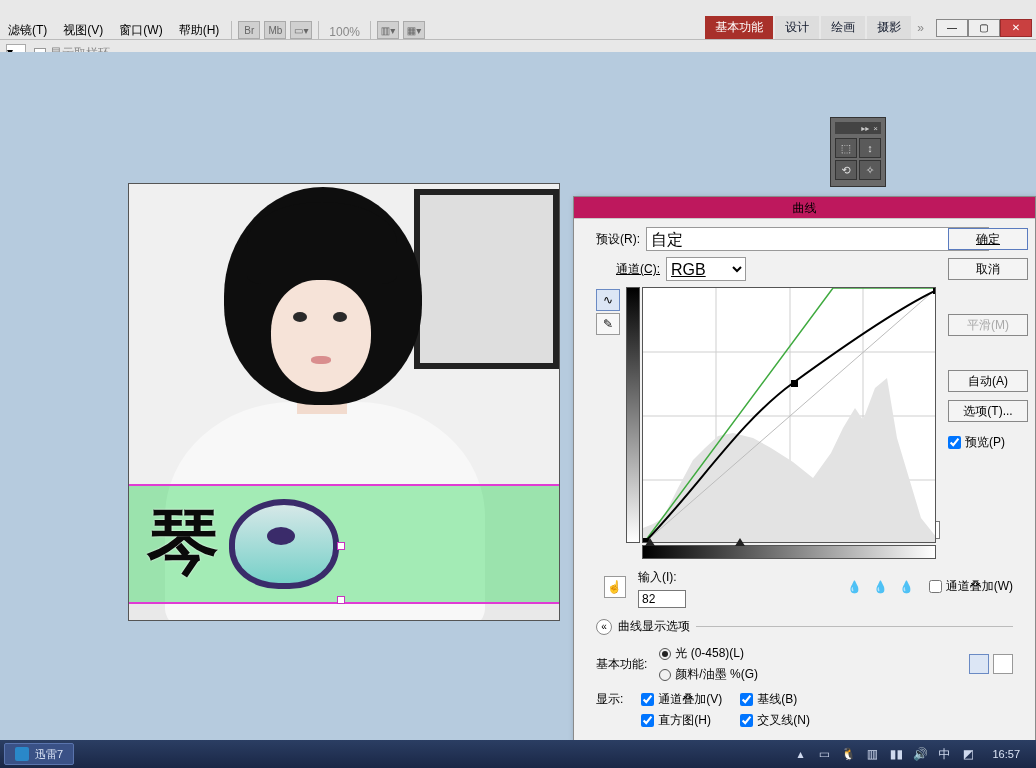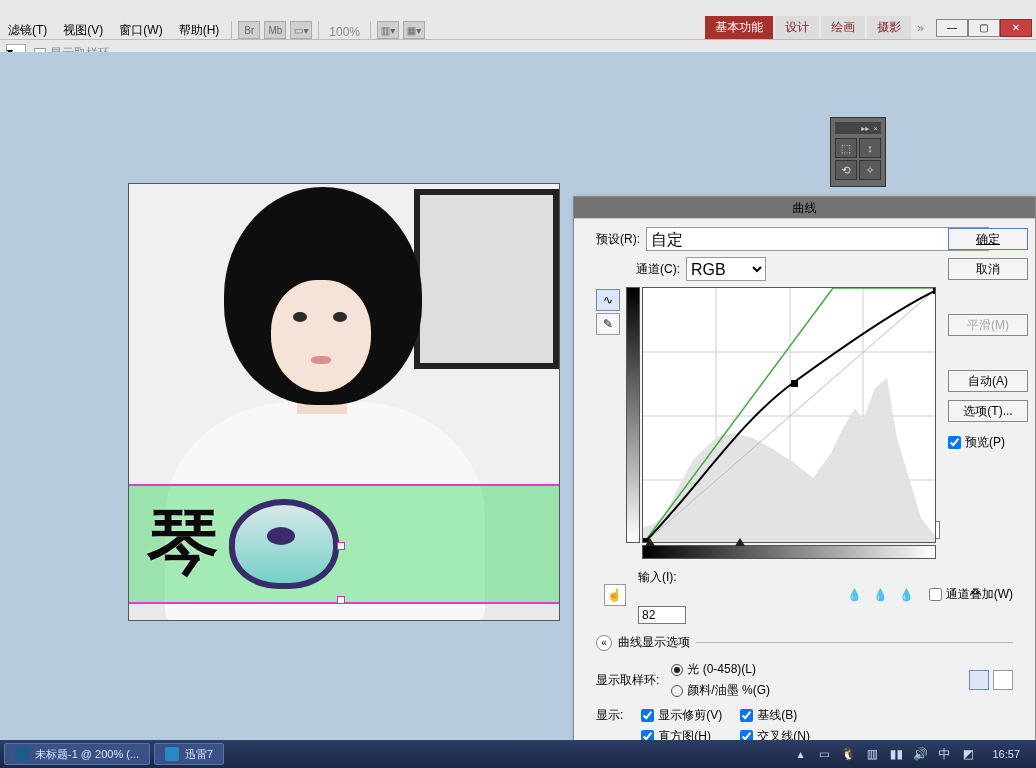--- a/index.html
+++ b/index.html
@@ -5,21 +5,21 @@
 * { box-sizing: border-box; margin: 0; padding: 0; font-family: "Microsoft YaHei", sans-serif; }
 body { width: 1036px; height: 768px; overflow: hidden; background: #cccccc; position: relative; }
 
 
 .menubar { height: 40px; background: #e8e8e8; border-bottom: 1px solid #bbb; display: flex; align-items: flex-end; font-size: 12px; }
 .menubar .menu { padding: 0 8px; cursor: pointer; }
 .menubar .sep { width: 1px; height: 18px; background: #bbb; margin: 0 4px; }
 .menubar .ibtn { width: 22px; height: 18px; background:#d0d0d0; border:1px solid #aaa; margin:0 2px; display:inline-flex; align-items:center; justify-content:center; font-size:10px; color:#666;}
 .menubar .pct { margin:0 6px; color:#888; font-size:12px;}
 .menubar .workspace-tabs { margin-left:auto; display:flex; align-items:center; gap:2px; padding-right:4px;}
-.menubar .wtab { padding:3px 10px; font-size:12px; color:#7f1d1d; background:#ddd; }
+.menubar .wtab { padding:3px 10px; font-size:12px; color:#0f172a; background:#ddd; }
 .menubar .wtab.active { background:#a8302a; color:#fff; }
 .menubar .chev { color:#888; padding:0 4px;}
 .winctrl { display:flex; gap:0; margin-left:6px;}
 .winctrl div { width:32px; height:18px; border:1px solid #888; display:flex; align-items:center; justify-content:center; font-size:10px; background:#eee;}
 .winctrl .close { background:#c94040; color:#fff; border-color:#9a2a2a;}
 
 
 .optbar { height: 28px; background: #e8e8e8; border-bottom:1px solid #bbb; display:flex; align-items:center; font-size:12px; padding:0 6px;}
 .optbar .drop { width:20px; height:20px; border:1px solid #aaa; background:#fff; margin-right:8px;}
 .optbar label { display:flex; align-items:center; gap:4px; color:#888;}
@@ -52,39 +52,39 @@
 .tools-mini .tab{height:12px;background:#444;margin-bottom:4px;display:flex;justify-content:flex-end;align-items:center;gap:4px;padding-right:3px;}
 .tools-mini .tab span{color:#ccc;font-size:8px;}
 .tools-mini .row{display:flex;gap:2px;margin-bottom:2px;}
 .tools-mini .tl{width:24px;height:20px;background:#5a5a5a;border:1px solid #333;display:flex;align-items:center;justify-content:center;color:#ddd;font-size:11px;}
 
 
 .bubble{position:absolute; right:50px; top:58px; width:60px;height:60px;border-radius:50%; background:radial-gradient(circle at 35% 30%, #fff 0%, #e9d9f5 45%, #c9a4e6 100%); border:1px solid #b58ed4; display:flex;align-items:center;justify-content:center;font-size:10px;color:#3a6b8a;text-align:center;}
 
 
 .curves{position:absolute; left:573px; top:196px; width:463px; height:545px; background:#f1f1f1; border:1px solid #8a8a8a; box-shadow:2px 2px 6px rgba(0,0,0,.25); font-size:12px;}
-.curves .title{height:22px; background:#737373; border-bottom:1px solid #c9c9c9; text-align:center; line-height:22px; font-size:12px;}
+.curves .title{height:22px; background:#be185d; border-bottom:1px solid #c9c9c9; text-align:center; line-height:22px; font-size:12px;}
 .curves .body{padding:8px 22px;}
 .curves .row{display:flex; align-items:center; gap:6px; margin-bottom:6px;}
 .curves select{border:1px solid #999; background:#fff; height:24px; font-size:16px;}
 .curves .preset-sel{flex:1;}
 .curves .opticon{width:18px;height:18px;border:1px solid #999;background:#fff;display:inline-flex;align-items:center;justify-content:center;font-size:11px;}
-.curves .chan-row{margin-left:40px;}
+.curves .chan-row{margin-left:20px;text-decoration:underline;}
 .curves .linebtns{display:flex;flex-direction:column;gap:2px;margin-top:2px;}
 .curves .lbtn{width:24px;height:22px;border:1px solid #999;background:#f7f7f7;display:flex;align-items:center;justify-content:center;}
 .curves .lbtn.active{background:#dce6f5;border-color:#6a8ac4;}
 .curves .graph-wrap{display:flex; gap:6px;}
 .curves .graph-col{position:relative;}
 .curves .graph{width:294px;height:256px;border:1px solid #555;background:#fff;position:relative;overflow:hidden;}
 .curves .grid line{stroke:#cfcfcf;stroke-width:1;}
 .curves .hist path{fill:#e3e3e3;}
 .curves .vert-grad{width:14px;height:256px;background:linear-gradient(#000,#fff);border:1px solid #555;margin-right:2px;}
 .curves .horiz-grad{width:294px;height:14px;background:linear-gradient(90deg,#000,#fff);border:1px solid #555;margin-top:2px;margin-left:22px;position:relative;}
 .curves .slider-mark{position:absolute; top:-8px; width:0;height:0;border-left:5px solid transparent;border-right:5px solid transparent;border-bottom:8px solid #222;}
-.curves .io{display:flex;flex-direction:column;gap:20px;margin-top:4px;}
+.curves .io{display:flex;flex-direction:column;gap:4px;margin-top:4px;}
 .curves .io .lab{font-size:12px;}
 .curves .io input{width:48px;height:18px;border:1px solid #777;font-size:12px;padding:0 3px;}
 .curves .under-row{display:flex;align-items:center;gap:12px;margin-top:6px;margin-left:8px;}
 .curves .hand{width:22px;height:22px;border:1px solid #999;background:#fff;display:flex;align-items:center;justify-content:center;}
 .curves .droppers{display:flex;gap:6px;margin-left:auto;}
 .curves .dropper{width:20px;height:20px;display:flex;align-items:center;justify-content:center;}
 .curves .chkrow{display:flex;align-items:center;gap:4px;}
 .curves .chkrow input{width:13px;height:13px;}
 .curves .section-title{display:flex;align-items:center;gap:6px;margin-top:10px;}
 .curves .section-title .tog{width:16px;height:16px;border:1px solid #888;border-radius:50%;background:#fff;display:flex;align-items:center;justify-content:center;font-size:10px;}
@@ -274,37 +274,37 @@
       </label>
     </div>
 
     <div class="section-title">
       <span class="tog">«</span>
       <span>曲线显示选项</span>
       <span class="line"></span>
     </div>
 
     <div class="amount-row">
-      <span>显示取样环:</span>
+      <span>基本功能:</span>
       <div style="display:flex;flex-direction:column;gap:4px;">
         <label><span class="radio checked"></span><span>光 (0-458)(L)</span></label>
         <label><span class="radio"></span><span>颜料/油墨 %(G)</span></label>
       </div>
       <div class="gridicons">
         <div class="gi active"></div>
         <div class="gi"></div>
       </div>
     </div>
 
     <div class="show-row">
       <span>显示:</span>
       <div class="cbcol">
         <label class="cb">
             <input type="checkbox" checked="" style="">
-            <span>显示修剪(V)</span>
+            <span>通道叠加(V)</span>
           </label>
         <label class="cb">
             <input type="checkbox" checked="" style="">
             <span>直方图(H)</span>
           </label>
       </div>
       <div class="cbcol">
         <label class="cb">
             <input type="checkbox" checked="" style="">
             <span>基线(B)</span>
@@ -327,24 +327,20 @@
   <button>自动(A)</button>
   <button>选项(T)...</button>
   <label class="prev">
     <input type="checkbox" checked="" style="">
     <span>预览(P)</span>
   </label>
 </div>
 
 <div class="taskbar">
   <div class="titem">
-    <span class="ico"></span>
-    <span>未标题-1 @ 200% (...</span>
-  </div>
-  <div class="titem">
     <span class="ico" style="background:#2a88c9"></span>
     <span>迅雷7</span>
   </div>
   <div class="tray">
     <span class="ti">▴</span>
     <span class="ti">▭</span>
     <span class="ti">🐧</span>
     <span class="ti">▥</span>
     <span class="ti">▮▮</span>
     <span class="ti">🔊</span>

